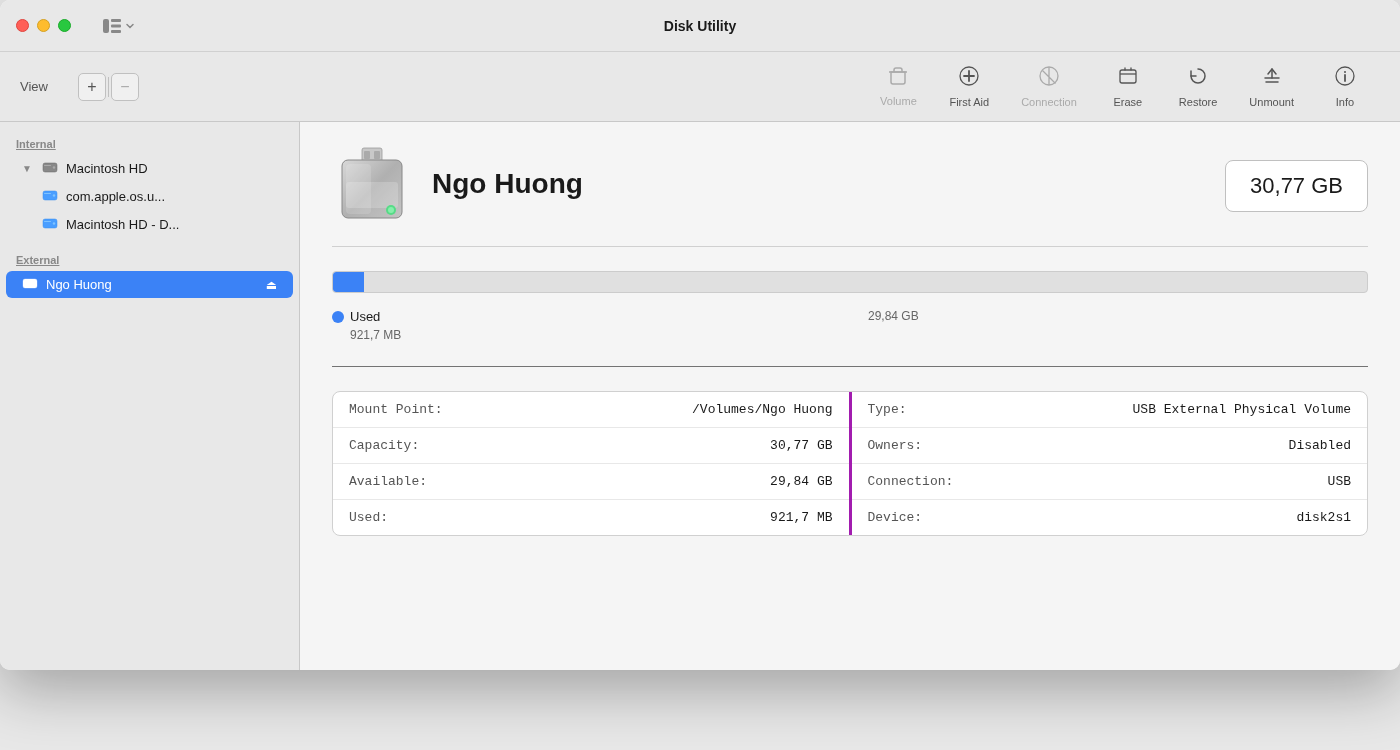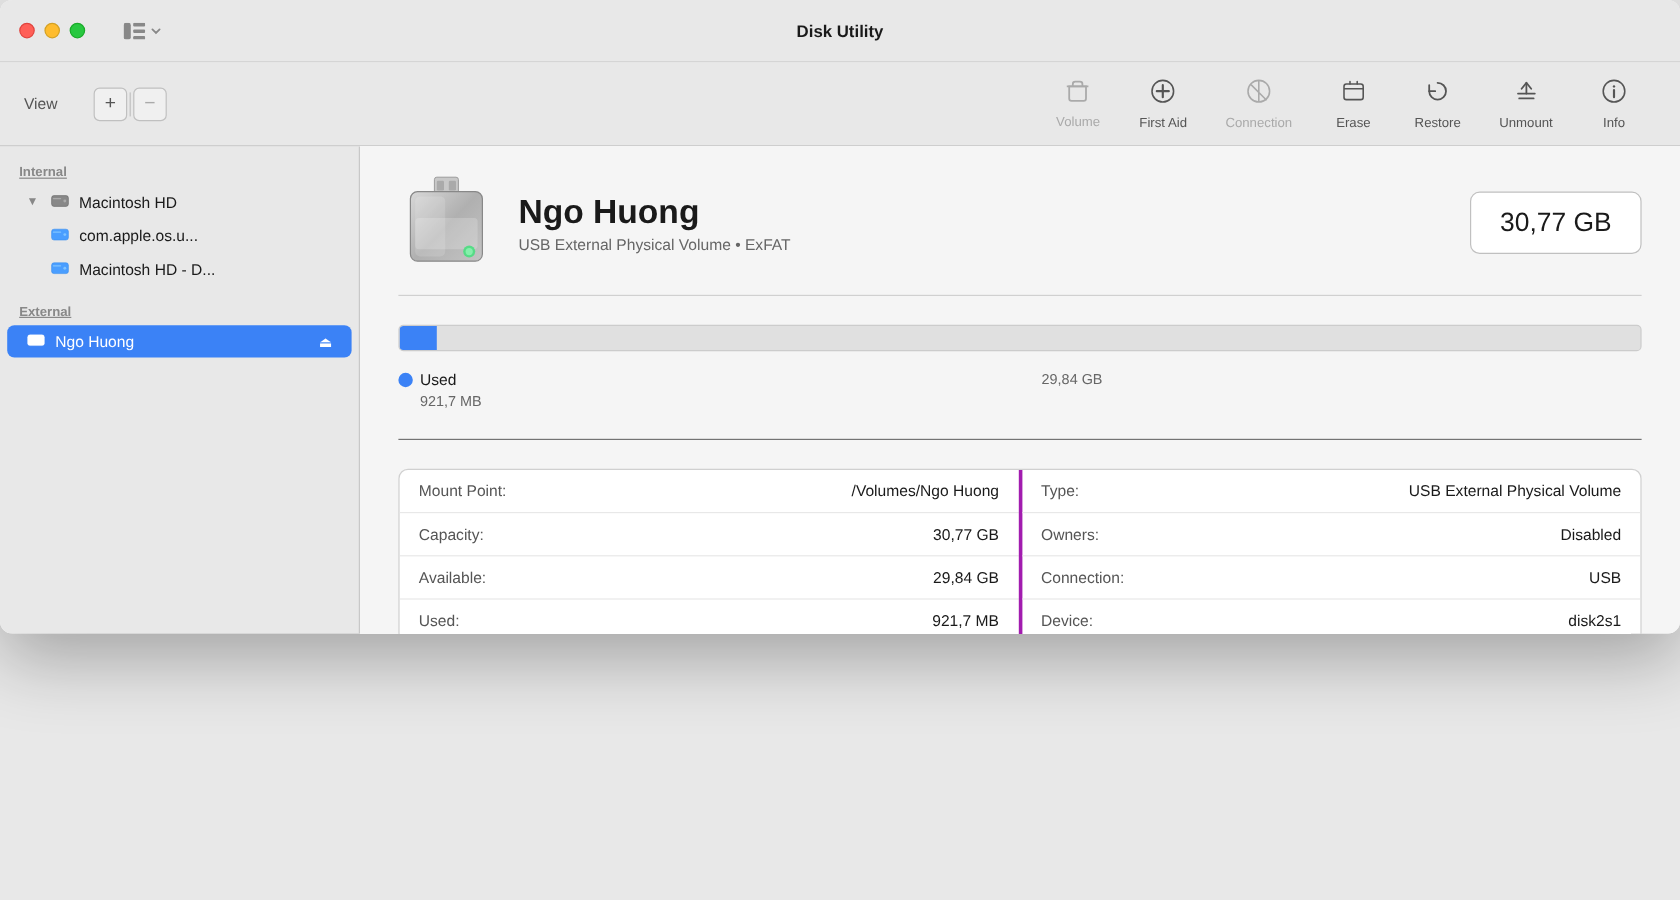--- a/index.html
+++ b/index.html
@@ -9,21 +9,21 @@
       width: 1400px;
       height: 750px;
       overflow: hidden;
       display: flex;
       align-items: stretch;
     }
 
     
     .window {
       width: 1400px;
-      height: 528px;
+      height: 670px;
       background: #f5f5f5;
       border-radius: 10px;
       overflow: hidden;
       display: flex;
       flex-direction: column;
       box-shadow: 0 20px 60px rgba(0,0,0,0.3);
     }
 
     
     .titlebar {
@@ -361,20 +361,21 @@
     .info-col + .info-col {
       border-left: 3px solid #a21caf;
     }
 
     .info-row {
       display: flex;
       align-items: center;
       padding: 10px 16px;
       border-bottom: 1px solid #e8e8e8;
       font-size: 13px;
+      font-family: Liberation Mono, monospace;
     }
 
     .info-row:last-child { border-bottom: none; }
 
     .info-row-key {
       color: #555;
       flex: 1;
       min-width: 120px;
     }
 
@@ -577,21 +578,20 @@
                 <stop offset="0%" stop-color="#d8d8d8"></stop>
                 <stop offset="50%" stop-color="#b0b0b0"></stop>
                 <stop offset="100%" stop-color="#c4c4c4"></stop>
               </linearGradient>
             </defs>
           </svg>
         </div>
 
         <div class="drive-info">
           <div class="drive-name">Ngo Huong</div>
-          <div class="drive-subtitle">USB External Physical Volume • ExFAT</div>
         </div>
 
         <div class="drive-size-badge">30,77 GB</div>
       </div>
 
       <div class="usage-section">
         <div class="usage-bar-container">
           <div class="usage-bar-fill" style="width: 3%;"></div>
         </div>
 

